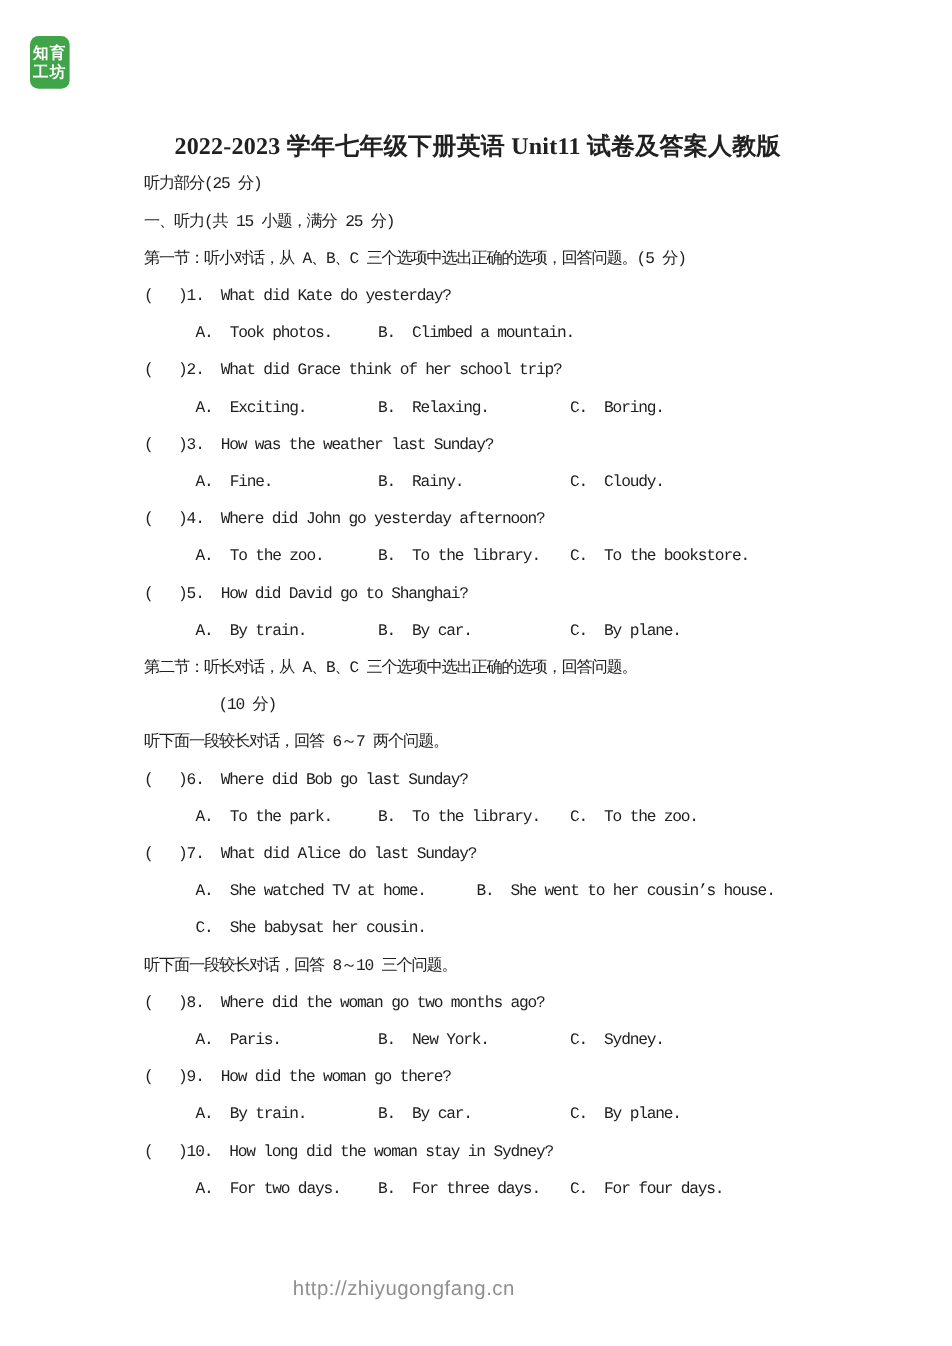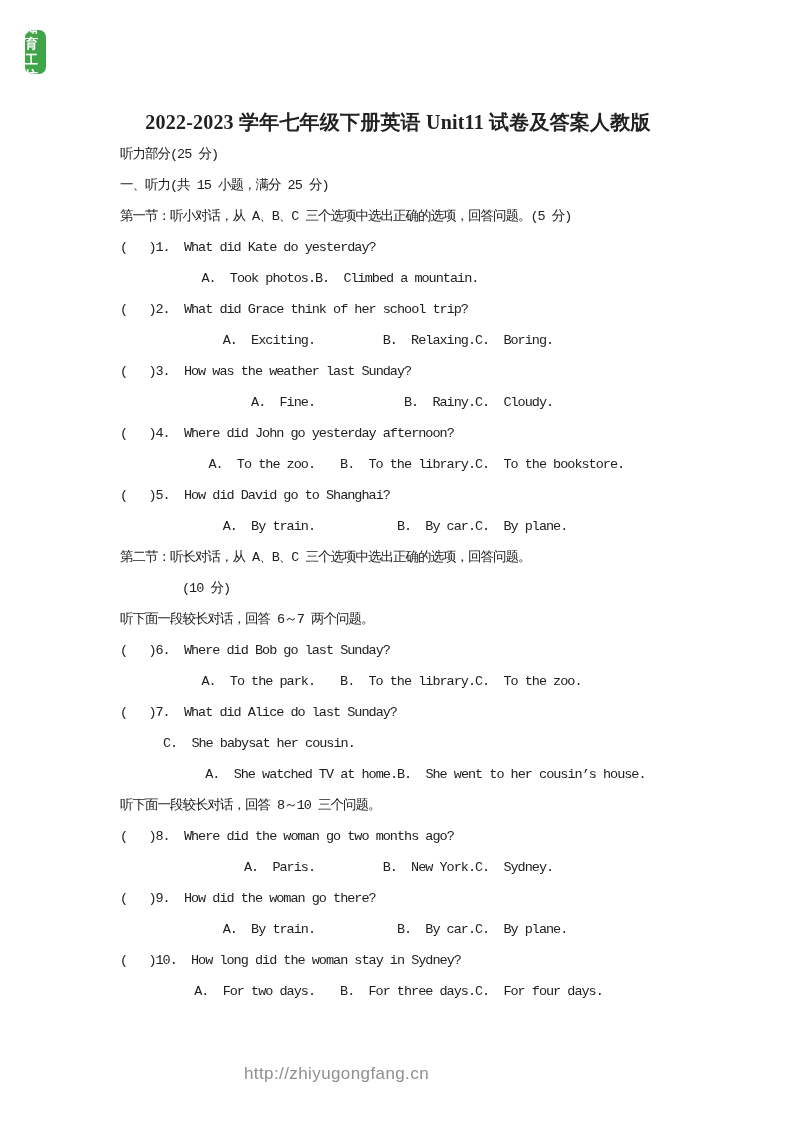--- a/index.html
+++ b/index.html
@@ -6,24 +6,24 @@
   .page{
     position:relative;
     width:793px;height:1122px;
     background:#ffffff;
     overflow:hidden;
     font-family:"Liberation Mono","DejaVu Sans Mono",monospace;
     color:#212121;
   }
   .logo{
     position:absolute;left:25px;top:30px;
-    width:21px;height:44px;
+    width:33px;height:44px;
     border-radius:7px;
     display:flex;flex-direction:column;
-    align-items:flex-end;justify-content:center;
+    align-items:center;justify-content:center;
     color:#ffffff;
     font-family:"Liberation Sans","DejaVu Sans",sans-serif;
     font-weight:bold;
   }
   .logo div{font-size:13px;line-height:16px;letter-spacing:1px;}
   .content{
     position:absolute;left:120px;top:105px;width:556px;
   }
   .title{
     margin:0;height:34px;line-height:34px;
@@ -36,21 +36,21 @@
   }
   .line{
     height:31px;line-height:31px;
     font-size:13.5px;
     letter-spacing:-1px;
     white-space:pre;
   }
   .center{text-align:left;}
   .indent{padding-left:62px;}
   .opts{display:flex;padding-left:43px;}
-  .opts span{flex:0 0 auto;white-space:pre;text-align:right;}
+  .opts span{flex:0 0 auto;white-space:pre;}
   .oA{width:152px;}
   .oB{width:160px;}
   .oA7{width:234px;}
   .footer{
     position:absolute;left:0;top:1064px;width:673px;
     text-align:center;
     font-family:"Liberation Sans","DejaVu Sans",sans-serif;
     font-size:17px;
     letter-spacing:0.4px;
     color:#8f8f8f;
@@ -86,22 +86,22 @@
       </div>
 
     <div class="line">第二节：听长对话，从 A、B、C 三个选项中选出正确的选项，回答问题。</div>
     <div class="line indent">(10 分)</div>
     <div class="line">听下面一段较长对话，回答 6～7 两个问题。</div>
 
     <div>
         <div class="line">(   )6.  Where did Bob go last Sunday?</div>
         <div class="line opts"><span class="oA">A.  To the park.</span><span class="oB">B.  To the library.</span><span>C.  To the zoo.</span></div>
         <div class="line">(   )7.  What did Alice do last Sunday?</div>
+        <div class="line opts"><span class="oA7">A.  She watched TV at home.</span><span>B.  She went to her cousin’s house.</span></div>
         <div class="line opts"><span>C.  She babysat her cousin.</span></div>
-        <div class="line opts"><span class="oA7">A.  She watched TV at home.</span><span>B.  She went to her cousin’s house.</span></div>
       </div>
 
     <div class="line">听下面一段较长对话，回答 8～10 三个问题。</div>
 
     <div>
         <div class="line">(   )8.  Where did the woman go two months ago?</div>
         <div class="line opts"><span class="oA">A.  Paris.</span><span class="oB">B.  New York.</span><span>C.  Sydney.</span></div>
         <div class="line">(   )9.  How did the woman go there?</div>
         <div class="line opts"><span class="oA">A.  By train.</span><span class="oB">B.  By car.</span><span>C.  By plane.</span></div>
         <div class="line">(   )10.  How long did the woman stay in Sydney?</div>

